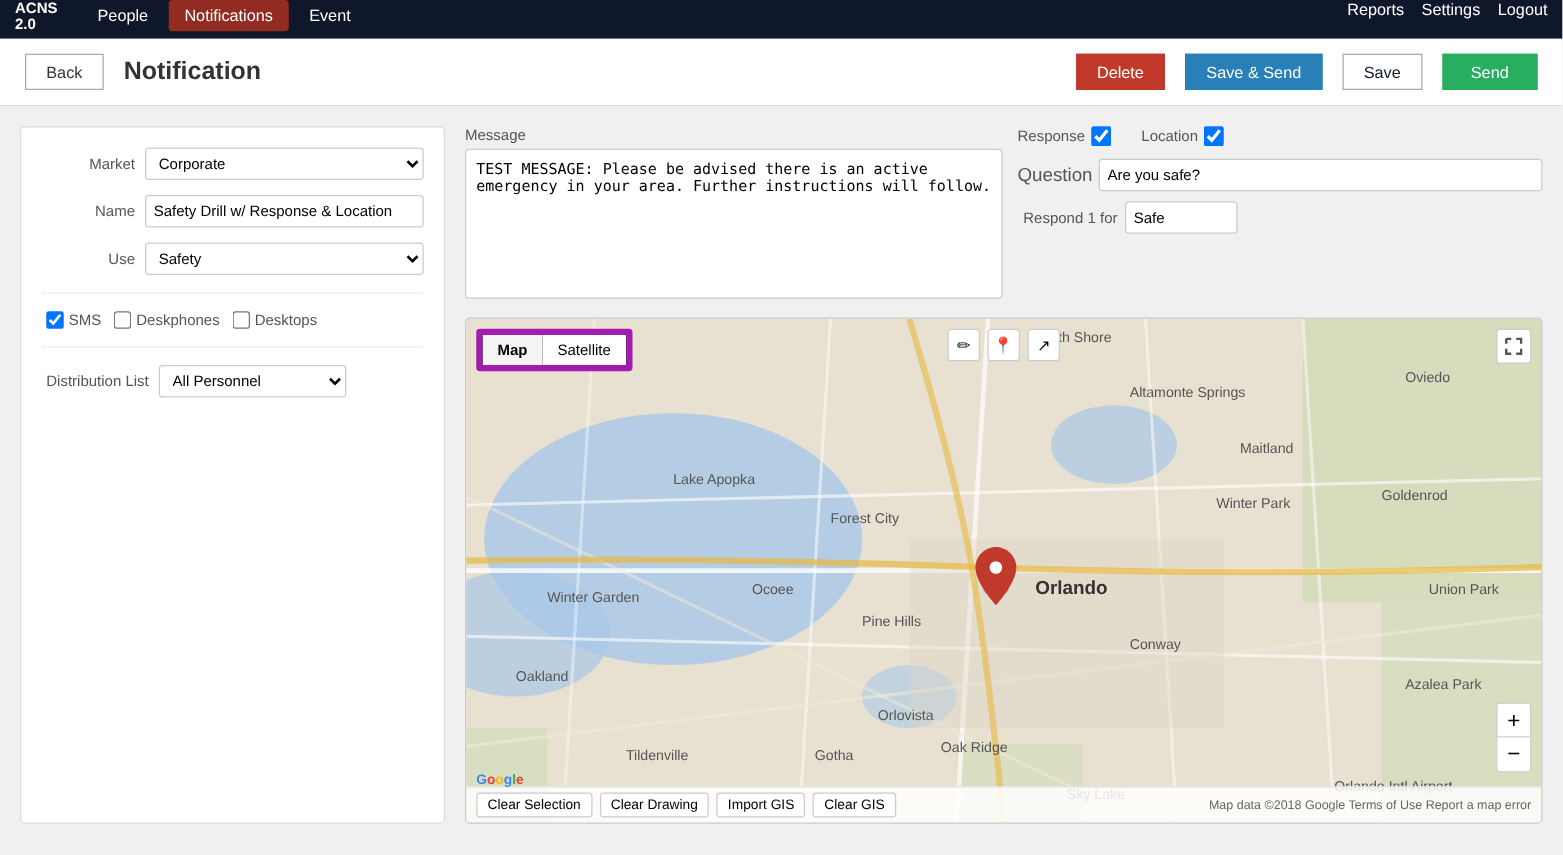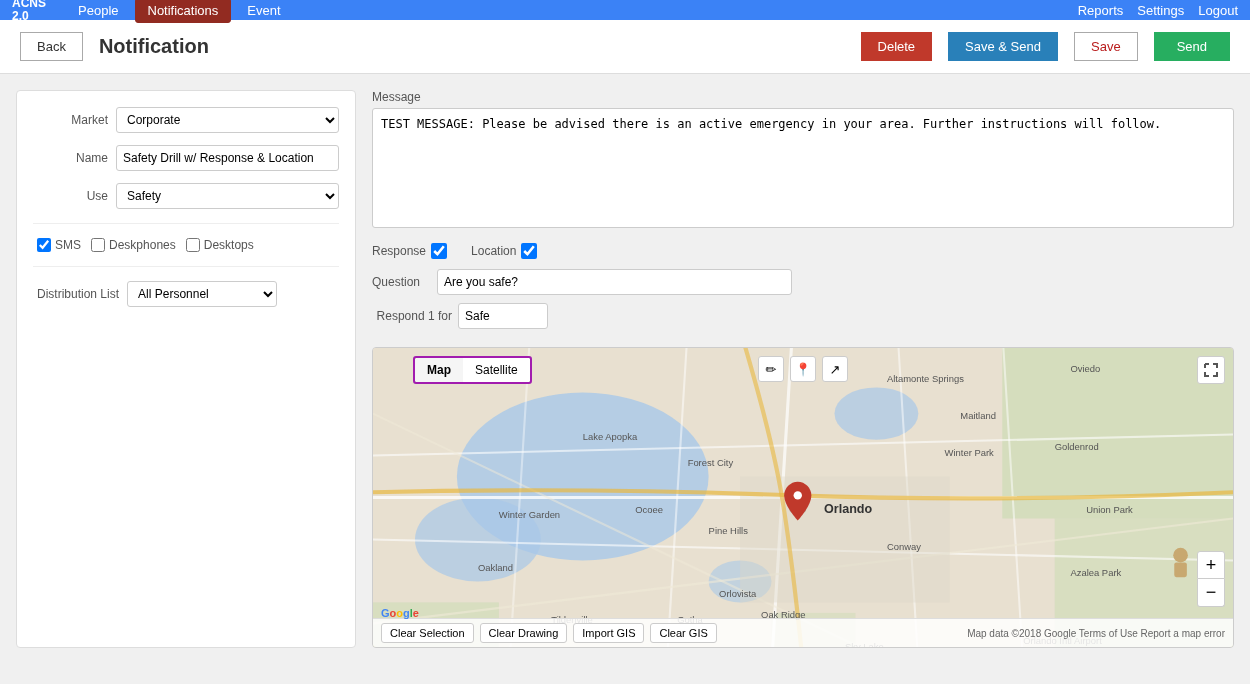--- a/index.html
+++ b/index.html
@@ -1,23 +1,23 @@
 <!DOCTYPE html>
 <html><head>
   <meta charset="utf-8">
   <style>
     * { box-sizing: border-box; margin: 0; padding: 0; }
     body { font-family: Arial, sans-serif; font-size: 13px; background: #f0f0f0; }
 
     
     .top-nav {
-      background: #3b82f6;
-      height: 20px;
-      display: flex;
-      align-items: center;
+      background: #0f172a;
+      height: 31px;
+      display: flex;
+      align-items: flex-start;
       padding: 0 12px;
       color: white;
     }
     .top-nav .brand {
       font-weight: bold;
       font-size: 12px;
       margin-right: 20px;
       line-height: 1.1;
     }
     .top-nav .nav-links {
@@ -65,21 +65,21 @@
       padding: 6px 16px;
       border-radius: 0;
       border: 1px solid #ccc;
       cursor: pointer;
       font-size: 13px;
       font-weight: 500;
     }
     .btn-back { background: white; color: #333; border: 1px solid #aaa; }
     .btn-delete { background: #c0392b; color: white; border: 1px solid #c0392b; }
     .btn-save-send { background: #2980b9; color: white; border: 1px solid #2980b9; }
-    .btn-save { background: white; color: #b91c1c; border: 1px solid #aaa; }
+    .btn-save { background: white; color: #0f172a; border: 1px solid #aaa; }
     .btn-send { background: #27ae60; color: white; border: 1px solid #27ae60; padding: 6px 22px; }
 
     
     .main-content {
       display: flex;
       padding: 16px;
       gap: 16px;
       height: calc(100vh - 36px - 58px);
     }
 
@@ -170,21 +170,20 @@
       display: flex;
       flex-direction: column;
       gap: 12px;
       min-width: 0;
     }
 
     
     .top-row {
       display: flex;
       gap: 12px;
-      flex-direction: column;
     }
     .message-section {
       flex: 1;
     }
     .section-label {
       font-size: 12px;
       color: #555;
       margin-bottom: 4px;
     }
     .message-textarea {
@@ -215,21 +214,21 @@
       font-size: 12px;
       color: #555;
     }
     .response-item input[type=checkbox] { width: 16px; height: 16px; }
     .question-row {
       display: flex;
       align-items: center;
       margin-bottom: 8px;
     }
     .q-label {
-      font-size: 12px;
+      font-size: 15px;
       color: #555;
       width: 65px;
       flex-shrink: 0;
     }
     .q-input {
       flex: 1;
       padding: 4px 6px;
       border: 1px solid #ccc;
       border-radius: 3px;
       font-size: 12px;
@@ -266,25 +265,24 @@
       position: relative;
       background: #e8e8e8;
       min-height: 300px;
     }
     .map-toolbar {
       position: absolute;
       top: 8px;
       left: 8px;
       z-index: 10;
       background: #000000;
-      border: 2px solid #a21caf;
+      border: 5px solid #a21caf;
       border-radius: 3px;
       display: flex;
       overflow: hidden;
-      margin-left: 32px;
     }
     .map-tab {
       padding: 5px 12px;
       font-size: 12px;
       cursor: pointer;
       background: white;
       border: none;
     }
     .map-tab.active {
       background: #f5f5f5;

